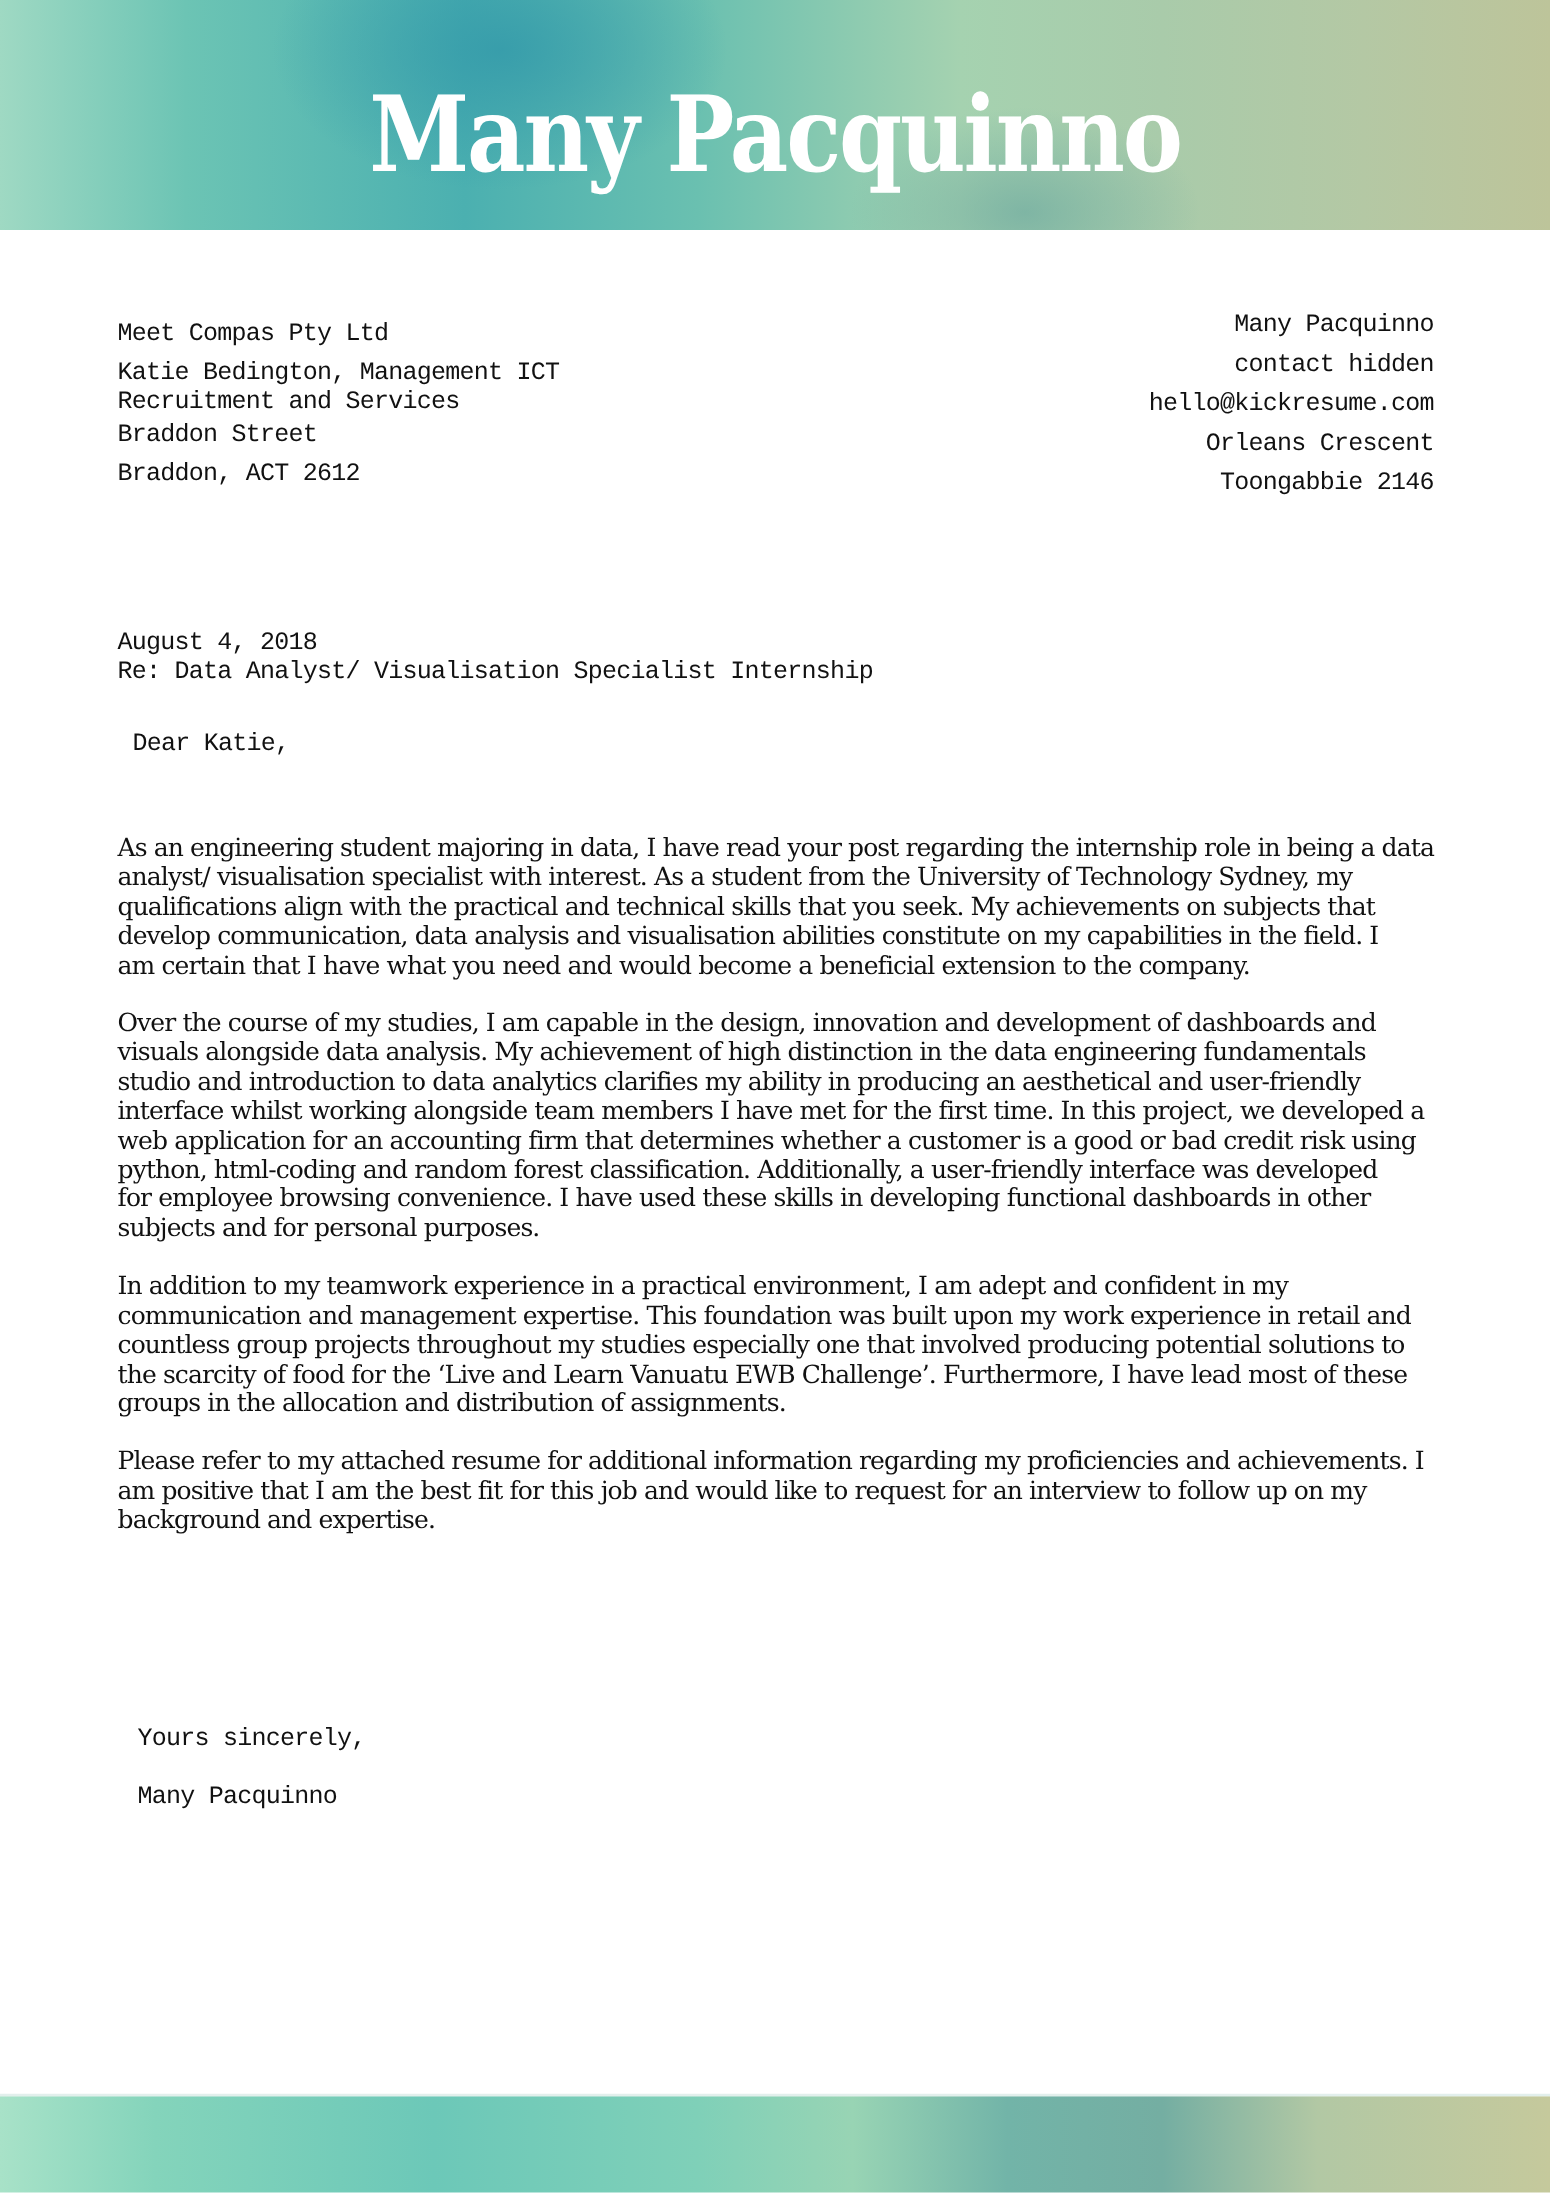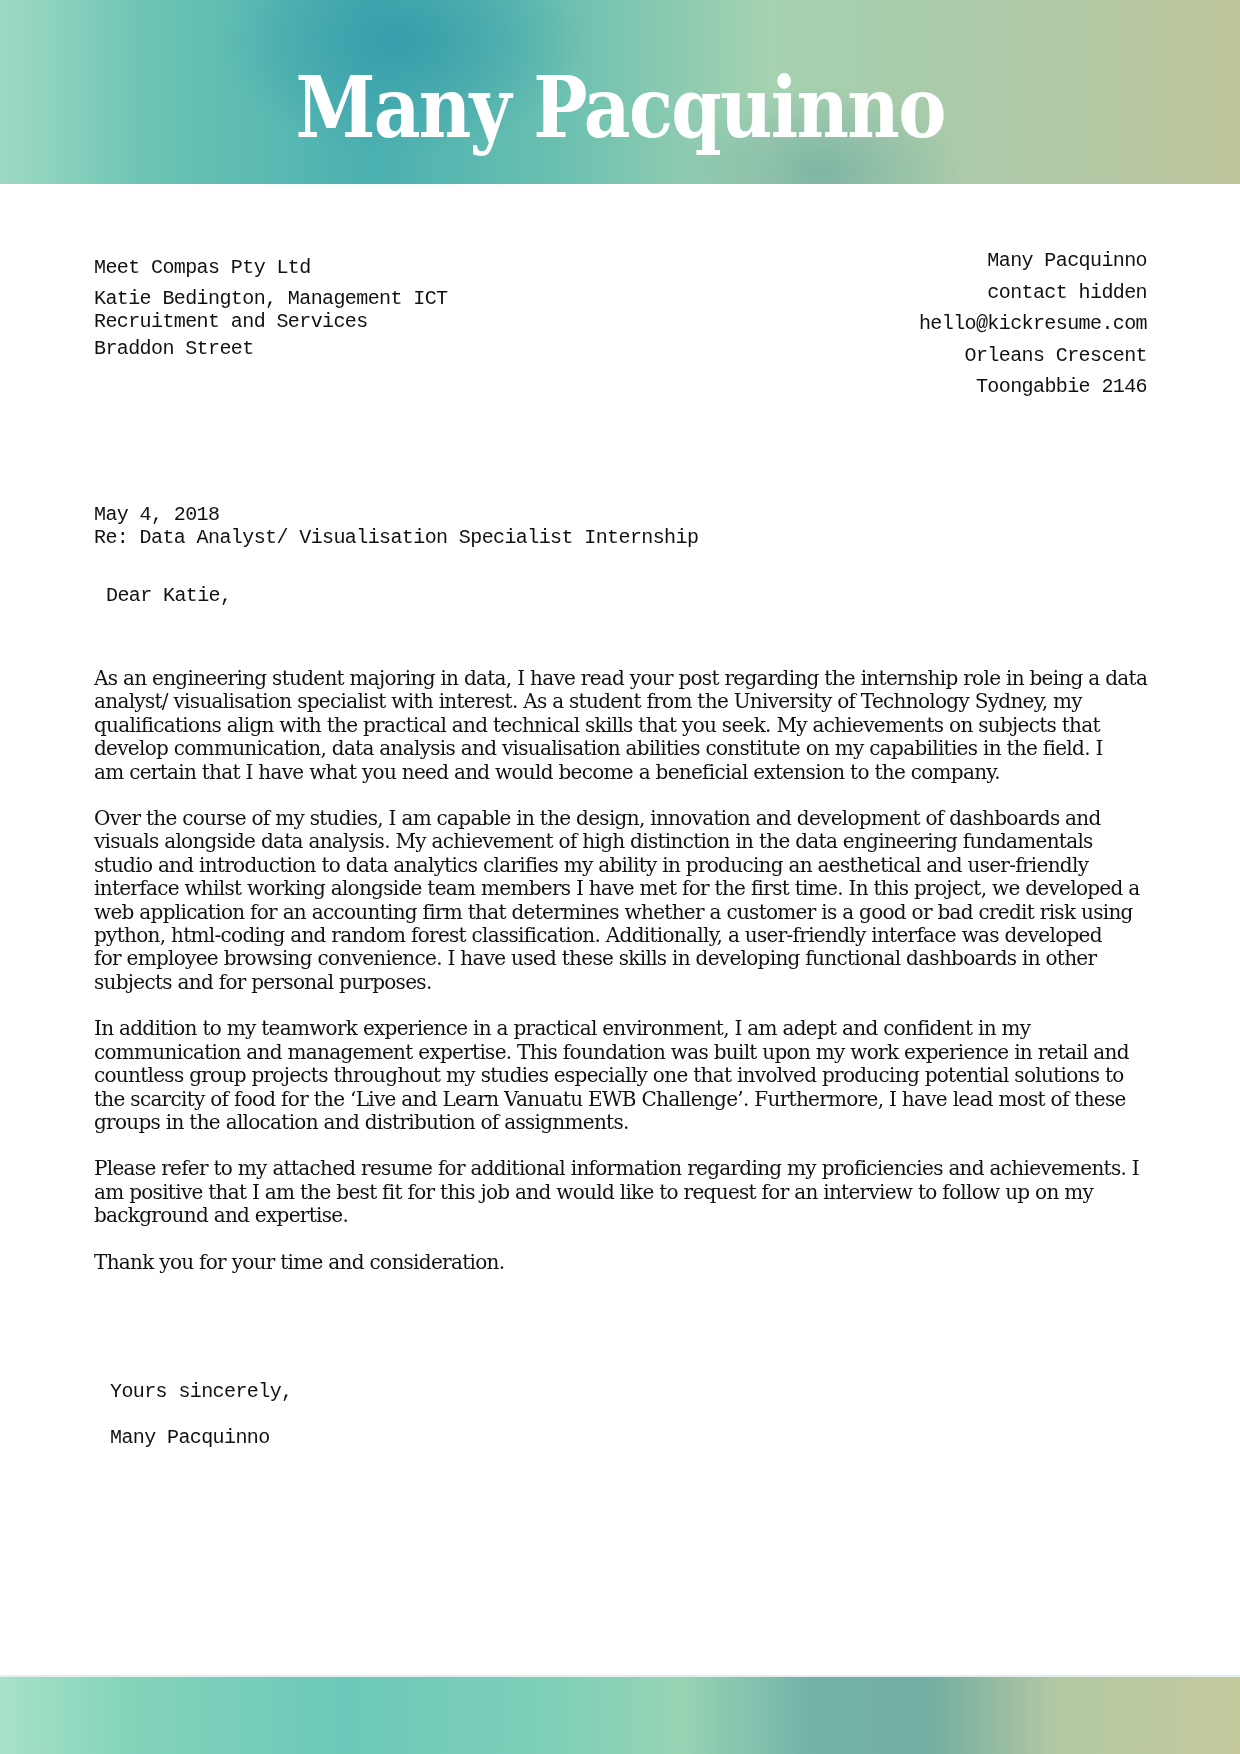--- a/index.html
+++ b/index.html
@@ -45,32 +45,33 @@
 
 <div class="header">
   <div class="header-name">Many Pacquinno</div>
 </div>
 
 <div class="text recipient">
   <div>Meet Compas Pty Ltd</div>
   <div class="l2">Katie Bedington, Management ICT</div>
   <div class="l3">Recruitment and Services</div>
   <div>Braddon Street</div>
+  <div>Braddon, ACT 2612</div>
 </div>
 
 <div class="text sender">
   <div>Many Pacquinno</div>
   <div>contact hidden</div>
   <div>hello@kickresume.com</div>
   <div>Orleans Crescent</div>
   <div>Toongabbie 2146</div>
 </div>
 
 <div class="text date">
-  <div>May 4, 2018</div>
+  <div>August 4, 2018</div>
   <div>Re: Data Analyst/ Visualisation Specialist Internship</div>
 </div>
 
 <div class="text salutation">Dear Katie,</div>
 
 <div class="body">
   <p>As an engineering student majoring in data, I have read your post regarding the internship role in being a data
 analyst/ visualisation specialist with interest. As a student from the University of Technology Sydney, my
 qualifications align with the practical and technical skills that you seek. My achievements on subjects that
 develop communication, data analysis and visualisation abilities constitute on my capabilities in the field. I
@@ -84,21 +85,20 @@
 for employee browsing convenience. I have used these skills in developing functional dashboards in other
 subjects and for personal purposes.</p>
   <p>In addition to my teamwork experience in a practical environment, I am adept and confident in my
 communication and management expertise. This foundation was built upon my work experience in retail and
 countless group projects throughout my studies especially one that involved producing potential solutions to
 the scarcity of food for the ‘Live and Learn Vanuatu EWB Challenge’. Furthermore, I have lead most of these
 groups in the allocation and distribution of assignments.</p>
   <p>Please refer to my attached resume for additional information regarding my proficiencies and achievements. I
 am positive that I am the best fit for this job and would like to request for an interview to follow up on my
 background and expertise.</p>
-  <p>Thank you for your time and consideration.</p>
 </div>
 
 <div class="text closing">
   <div>Yours sincerely,</div>
   <div>Many Pacquinno</div>
 </div>
 
 <div class="footer"></div>
 
 </body></html>

